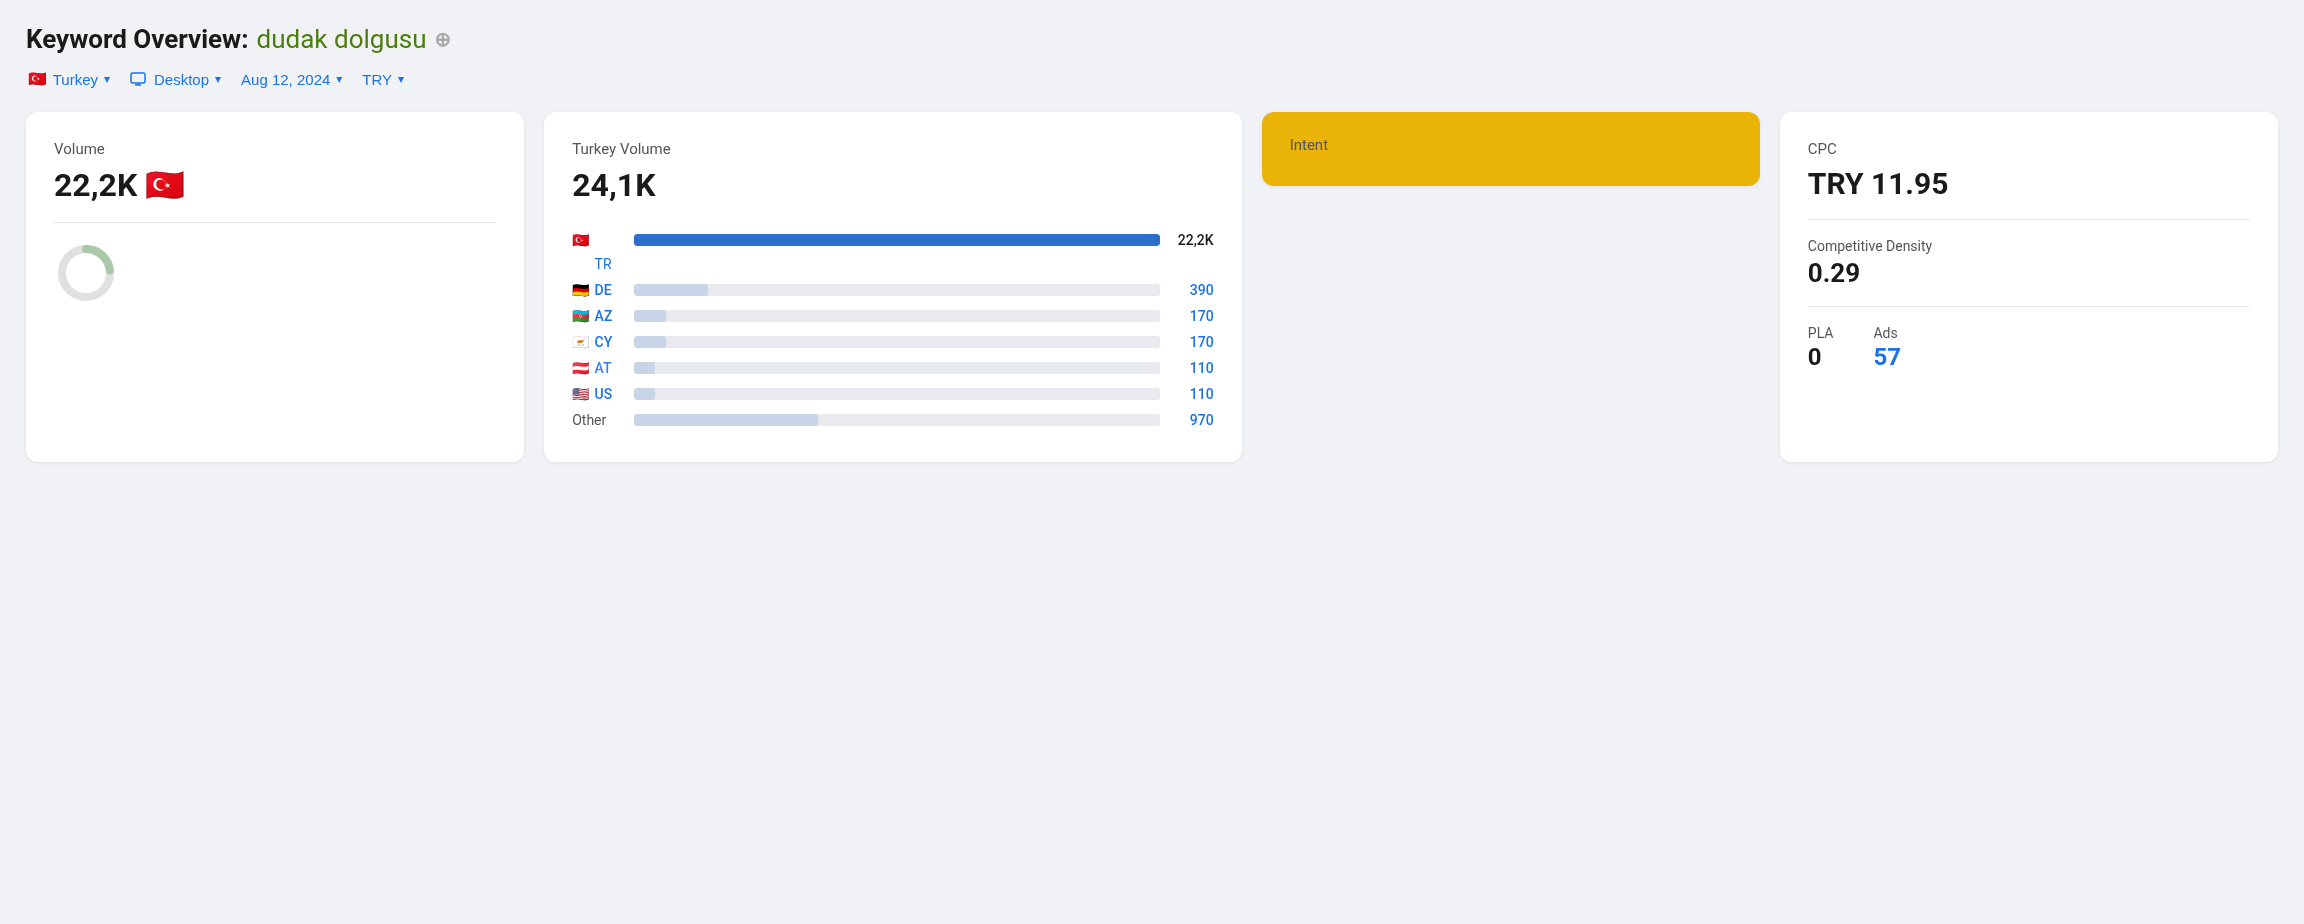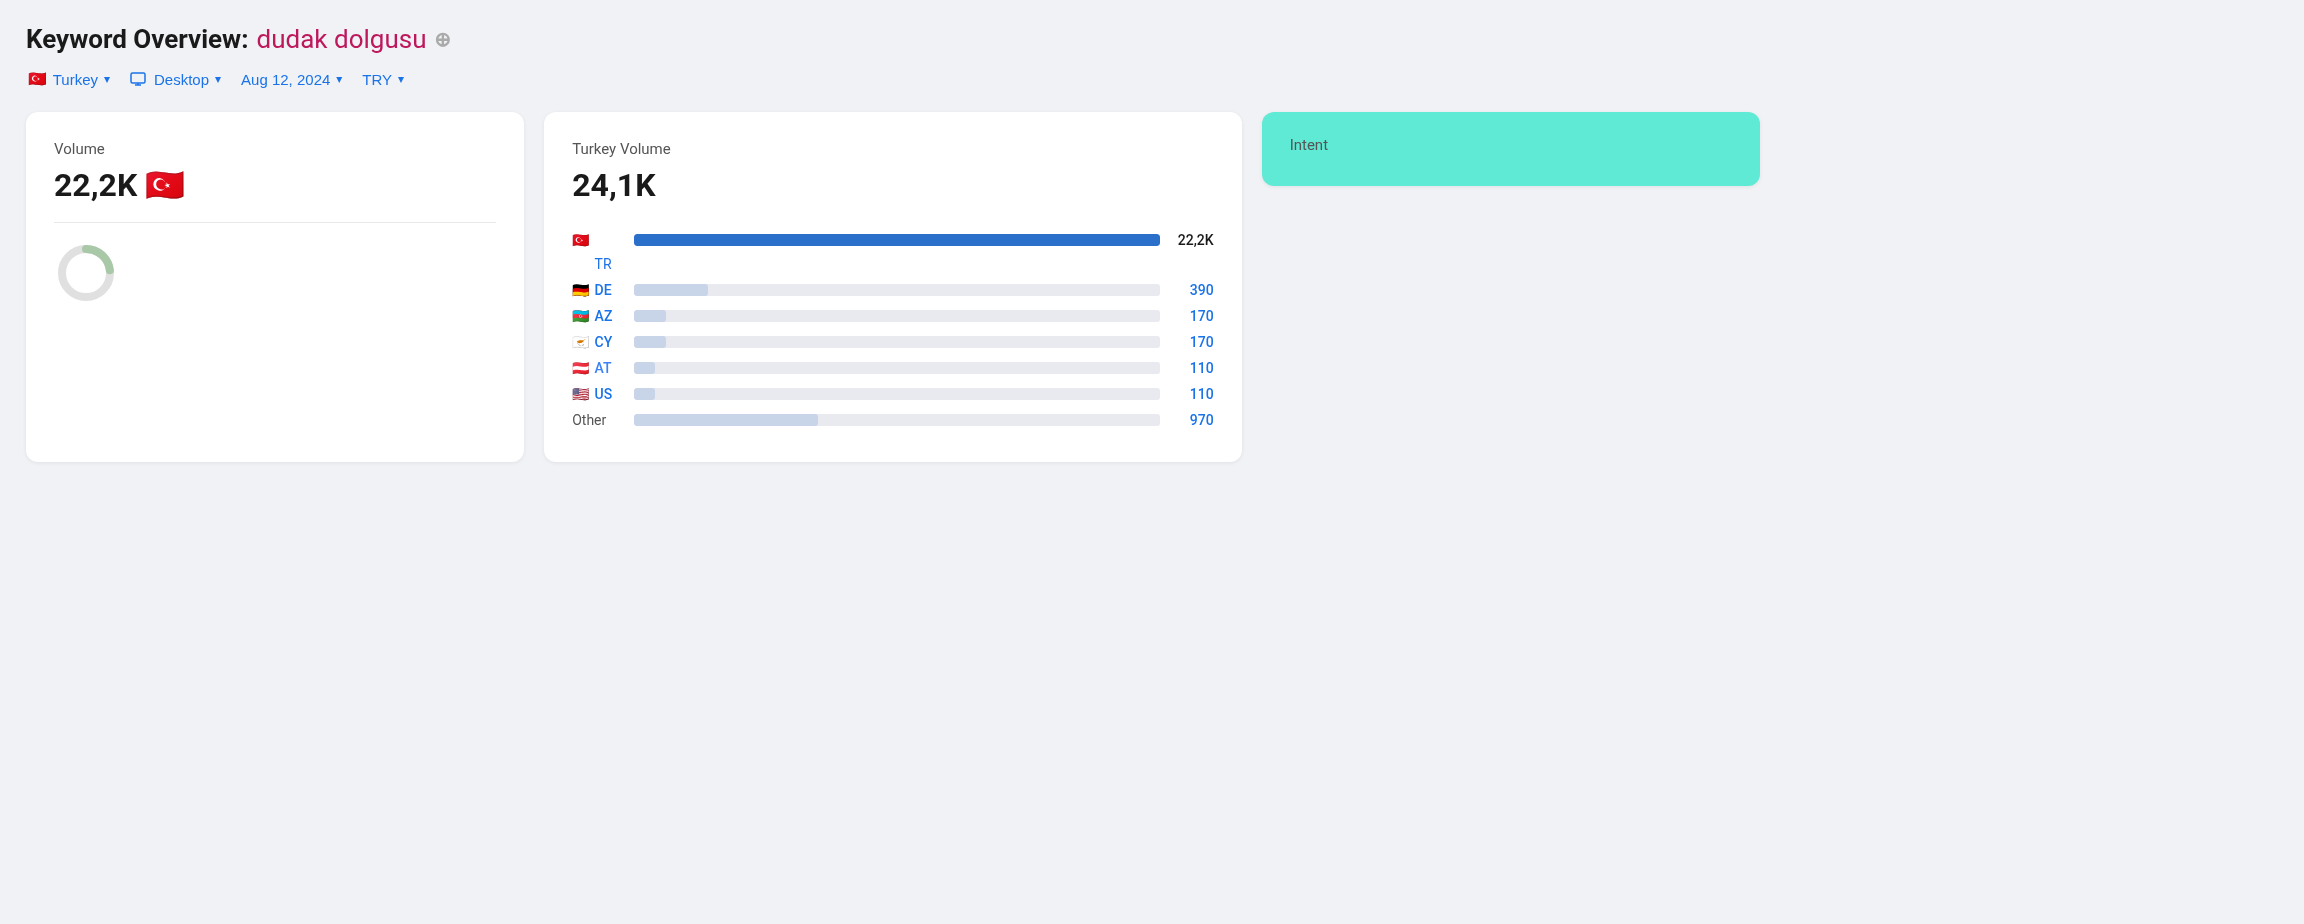--- a/index.html
+++ b/index.html
@@ -17,21 +17,21 @@
       font-size: 26px;
       font-weight: 700;
       color: #1a1a1a;
       margin-bottom: 12px;
       display: flex;
       align-items: center;
       gap: 8px;
     }
     .header-title .keyword-text {
       font-weight: 400;
-      color: #be185d;
+      color: #4d7c0f;
     }
     .add-icon {
       color: #aaa;
       font-size: 20px;
       cursor: pointer;
     }
     .filters-row {
       display: flex;
       gap: 16px;
       margin-bottom: 20px;
@@ -229,21 +229,21 @@
     }
     .pla-ads-item .pla-ads-value {
       font-size: 24px;
       font-weight: 700;
       color: #1a1a1a;
     }
     .pla-ads-item .pla-ads-value.blue {
       color: #1a73e8;
     }
     .intent-card, .trend-card {
-      background: #5eead4;
+      background: #eab308;
       border-radius: 12px;
       padding: 24px 28px;
       box-shadow: 0 1px 4px rgba(0,0,0,0.07);
     }
     .intent-card {
       flex: 0 0 auto;
     }
     .trend-card {
       flex: 1;
     }
@@ -379,15 +379,33 @@
     </div>
 
     <div style="display:flex;flex-direction:column;gap:20px;">
 
       <div class="card intent-card">
         <div class="card-label">Intent</div>
       </div>
 
     </div>
 
+    <div class="card">
+      <div class="card-label">CPC</div>
+      <div class="cpc-value">TRY 11.95</div>
+      <hr class="card-divider">
+      <div class="comp-density-label">Competitive Density</div>
+      <div class="comp-density-value">0.29</div>
+      <hr class="card-divider">
+      <div class="pla-ads-row">
+        <div class="pla-ads-item">
+          <div class="pla-ads-label">PLA</div>
+          <div class="pla-ads-value">0</div>
+        </div>
+        <div class="pla-ads-item">
+          <div class="pla-ads-label">Ads</div>
+          <div class="pla-ads-value blue">57</div>
+        </div>
+      </div>
+    </div>
 
   </div>
 </div>
 
 </body></html>

